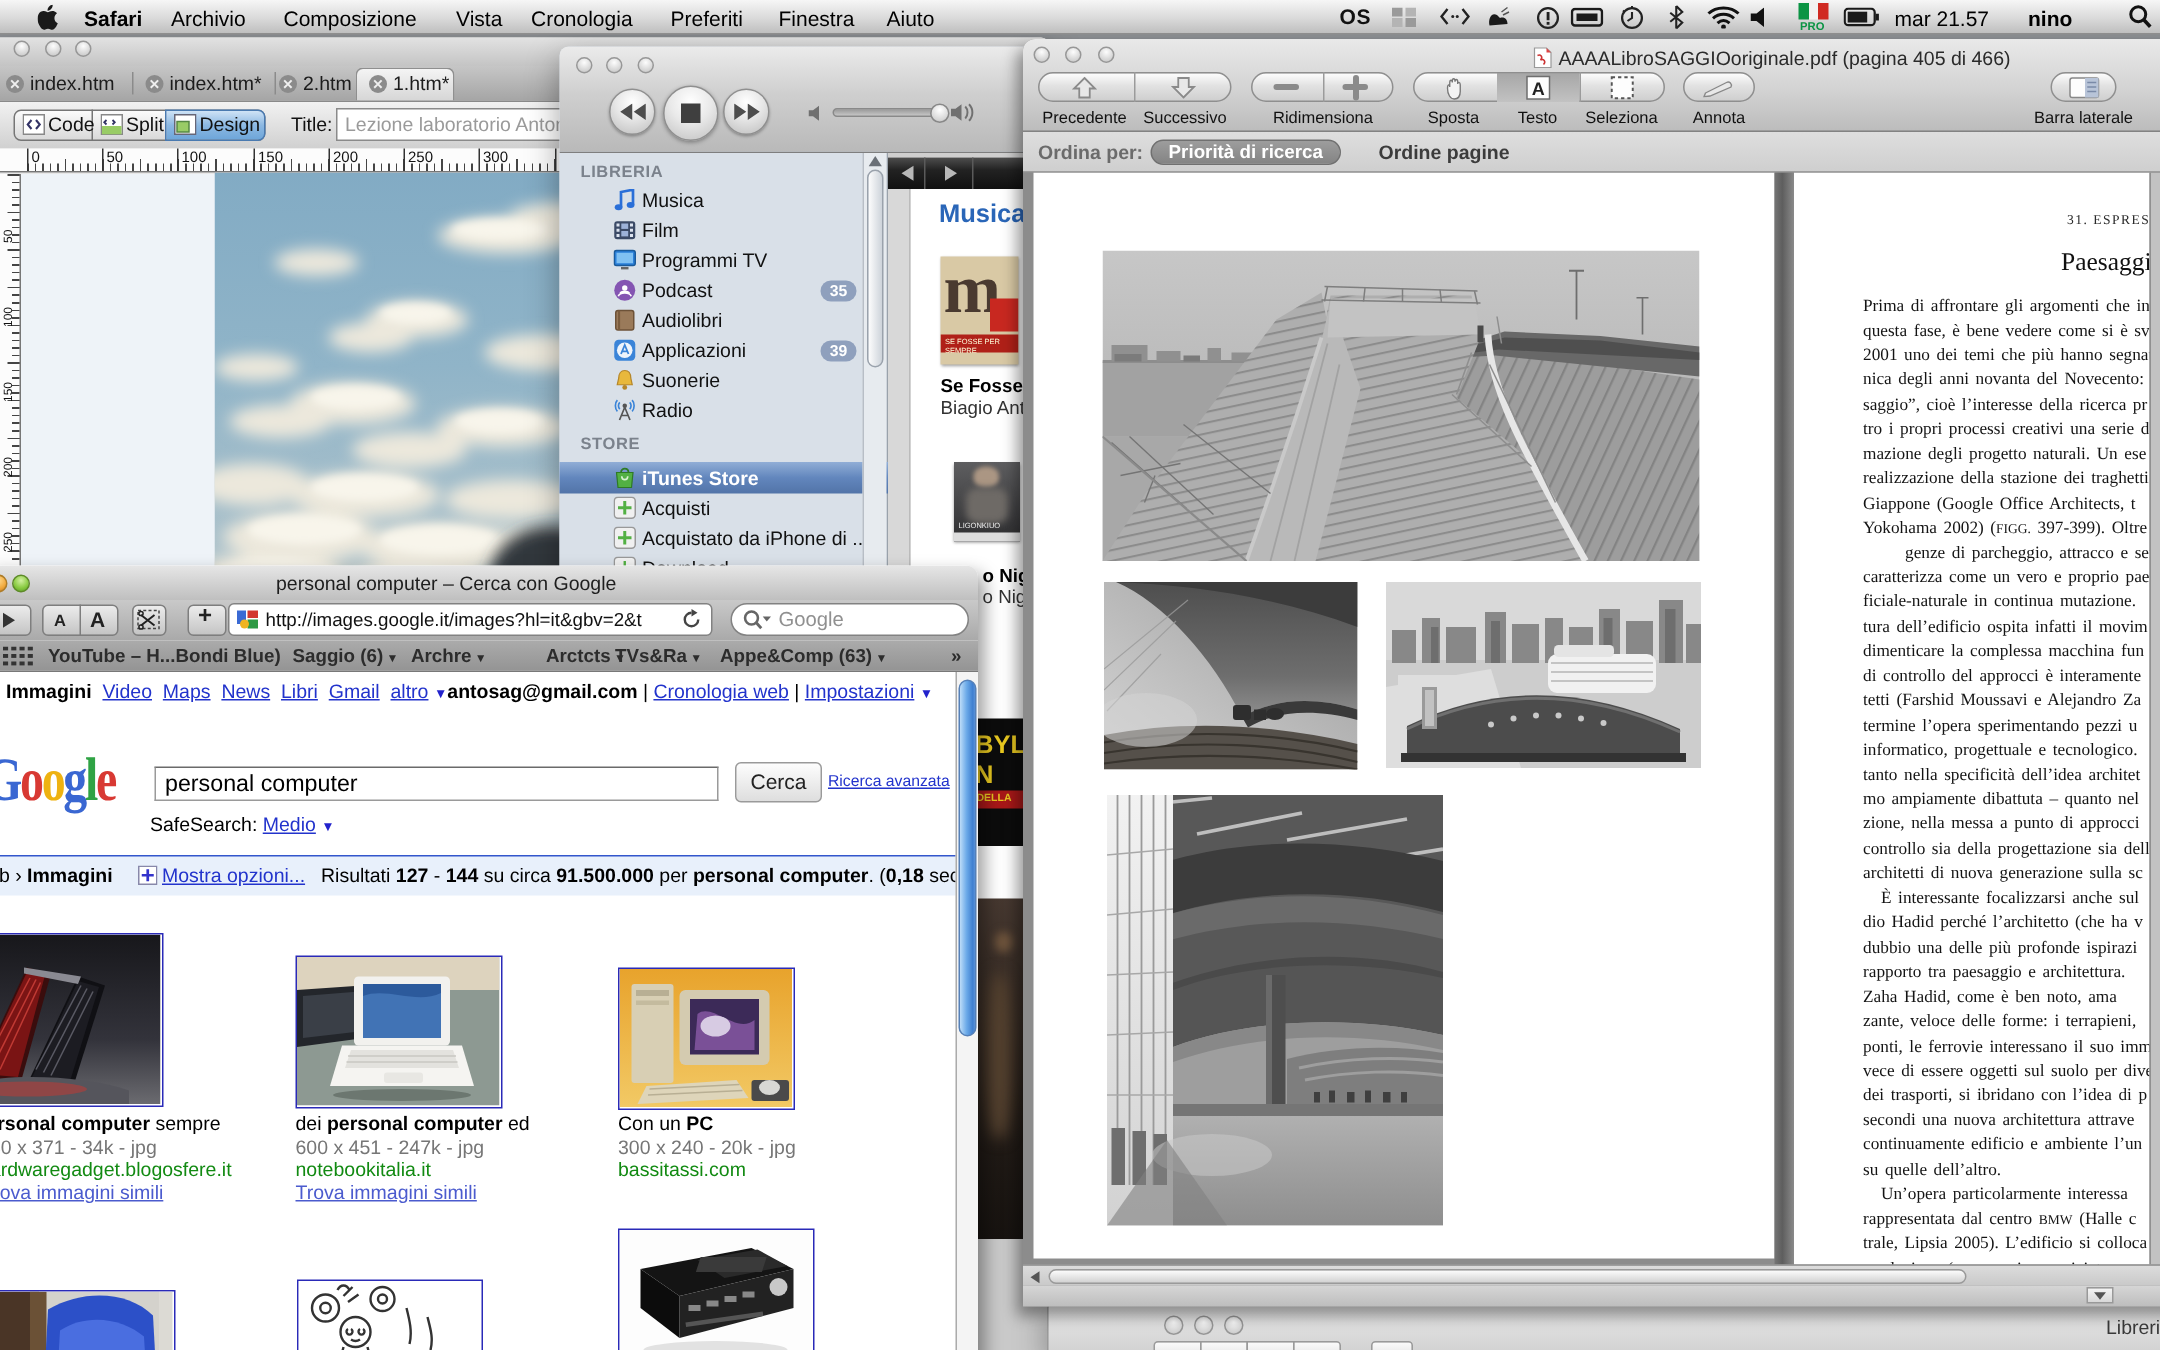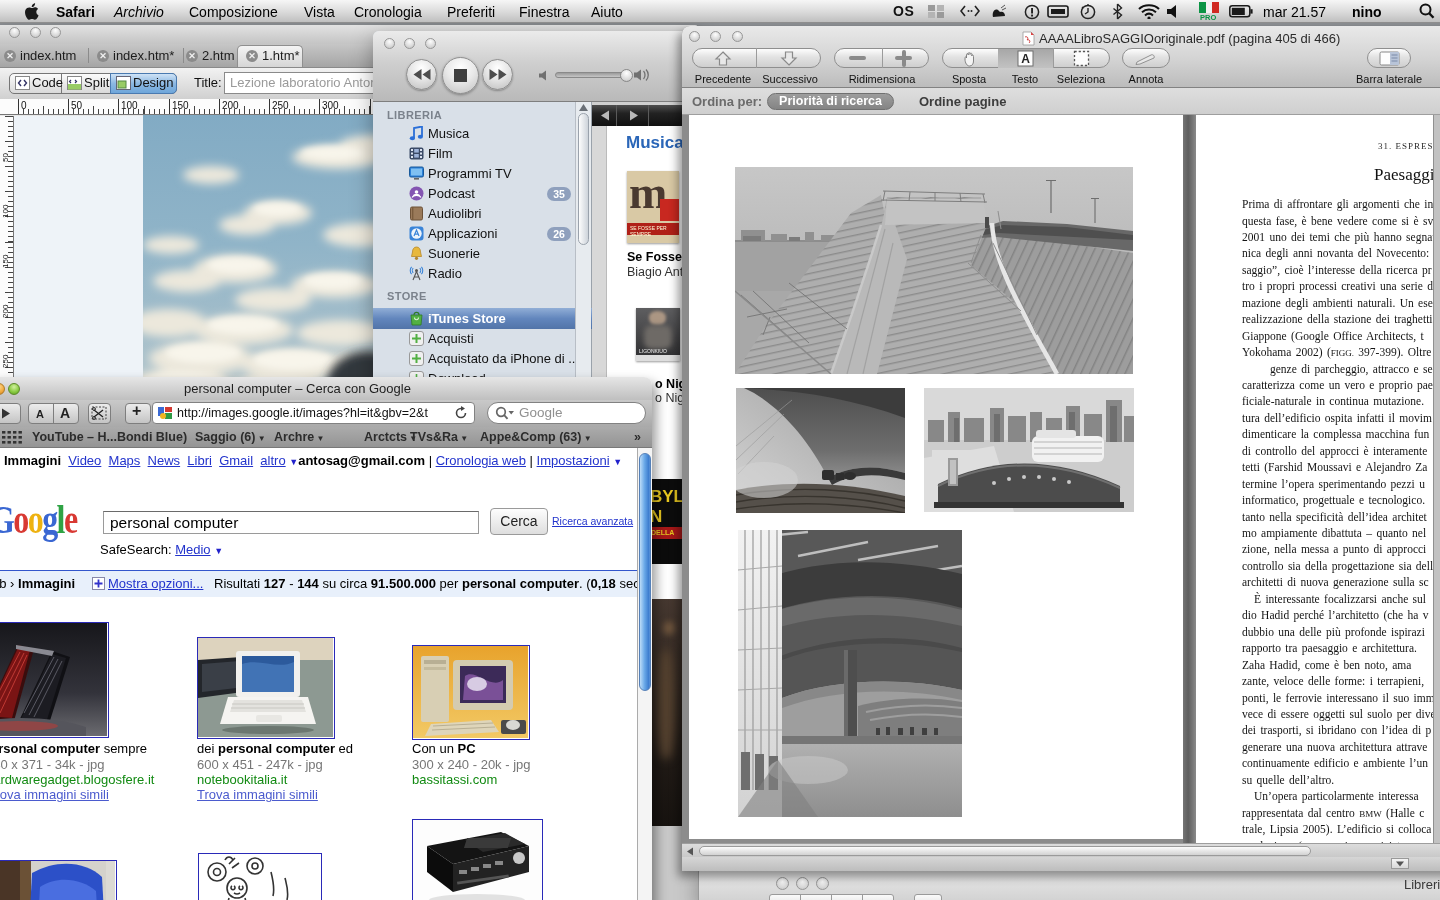--- a/index.html
+++ b/index.html
@@ -221,21 +221,21 @@
           <rect x="1.5" y="1" width="12" height="13" rx="1.5" fill="#9a7a5a" stroke="#6d5238"></rect>
           <rect x="3" y="1" width="1.4" height="13" fill="#7a5c3e"></rect>
         </svg>
   <span class="abs" style="left:55px;top:104px;">Audiolibri</span>
   <svg class="abs" style="left:36px;top:124px;" width="15" height="15" viewBox="0 0 15 15">
           <rect x="0.5" y="0.5" width="14" height="14" rx="3" fill="#3a84d8"></rect>
           <circle cx="7.5" cy="7.5" r="5.2" fill="#eef4fb"></circle>
           <path d="M5 10 L7.5 4 L10 10 M5.9 8.2 L9.1 8.2" stroke="#3a84d8" stroke-width="1.2" fill="none"></path>
         </svg>
   <span class="abs" style="left:55px;top:124px;">Applicazioni</span>
-  <div class="abs" style="left:174px;top:125px;width:24px;height:14px;border-radius:7px;background:#8fa0bd;color:#fff;font-size:10.5px;font-weight:bold;text-align:center;line-height:14px;">26</div>
+  <div class="abs" style="left:174px;top:125px;width:24px;height:14px;border-radius:7px;background:#8fa0bd;color:#fff;font-size:10.5px;font-weight:bold;text-align:center;line-height:14px;">39</div>
   <svg class="abs" style="left:36px;top:144px;" width="15" height="15" viewBox="0 0 15 15">
           <path d="M7.5 1 C10 1 11.5 3 11.5 6 L12.5 10.5 L2.5 10.5 L3.5 6 C3.5 3 5 1 7.5 1 Z" fill="#e8b83c" stroke="#b5862a" stroke-width="0.8"></path>
           <circle cx="7.5" cy="12.3" r="1.6" fill="#b5862a"></circle>
         </svg>
   <span class="abs" style="left:55px;top:144px;">Suonerie</span>
   <svg class="abs" style="left:36px;top:164px;" width="15" height="15" viewBox="0 0 15 15">
           <path d="M7.5 5.5 L4 14 M7.5 5.5 L11 14 M5.2 11 L9.8 11" stroke="#555" stroke-width="1.1" fill="none"></path>
           <circle cx="7.5" cy="4.5" r="1.5" fill="#555"></circle>
           <path d="M4.2 2.2 C3 3.4 3 5.6 4.2 6.8 M10.8 2.2 C12 3.4 12 5.6 10.8 6.8" stroke="#3a84d8" stroke-width="1.1" fill="none"></path>
           <path d="M2.6 0.8 C0.8 2.6 0.8 6.4 2.6 8.2 M12.4 0.8 C14.2 2.6 14.2 6.4 12.4 8.2" stroke="#3a84d8" stroke-width="1.1" fill="none"></path>
@@ -855,21 +855,21 @@
   </div>
 
   <div class="abs nowrap" style="left:696px;top:26px;font-family:'Liberation Serif',serif;font-size:9px;letter-spacing:1px;color:#2a2a2a;">31. ESPRESSIONE E COSTRUZIONE</div>
   <div class="abs nowrap" style="left:692px;top:50px;font-family:'Liberation Serif',serif;font-size:17px;color:#111;">Paesaggi ibridi</div>
   <div class="pline" style="left:560px;top:83.0px;">Prima di affrontare gli argomenti che in</div>
   <div class="pline" style="left:560px;top:99.5px;">questa fase, è bene vedere come si è svi</div>
   <div class="pline" style="left:560px;top:115.9px;">2001 uno dei temi che più hanno segnat</div>
   <div class="pline" style="left:560px;top:132.3px;">nica degli anni novanta del Novecento:</div>
   <div class="pline" style="left:560px;top:148.8px;">saggio”, cioè l’interesse della ricerca pr</div>
   <div class="pline" style="left:560px;top:165.2px;">tro i propri processi creativi una serie di</div>
-  <div class="pline" style="left:560px;top:181.7px;">mazione degli ambienti naturali. Un ese</div>
+  <div class="pline" style="left:560px;top:181.7px;">mazione degli progetto naturali. Un ese</div>
   <div class="pline" style="left:560px;top:198.1px;">realizzazione della stazione dei traghetti</div>
   <div class="pline" style="left:560px;top:214.6px;">Giappone (Google Office Architects, t</div>
   <div class="pline" style="left:560px;top:231.0px;">Yokohama 2002) (<small>FIGG.</small> 397-399). Oltre</div>
   <div class="pline" style="left:588px;top:247.5px;">genze di parcheggio, attracco e servizi,</div>
   <div class="pline" style="left:560px;top:263.9px;">caratterizza come un vero e proprio pae</div>
   <div class="pline" style="left:560px;top:280.4px;">ficiale-naturale in continua mutazione.</div>
   <div class="pline" style="left:560px;top:296.9px;">tura dell’edificio ospita infatti il movim</div>
   <div class="pline" style="left:560px;top:313.3px;">dimenticare la complessa macchina fun</div>
   <div class="pline" style="left:560px;top:329.8px;">di controllo del approcci è interamente</div>
   <div class="pline" style="left:560px;top:346.2px;">tetti (Farshid Moussavi e Alejandro Za</div>
@@ -882,21 +882,21 @@
   <div class="pline" style="left:560px;top:461.3px;">architetti di nuova generazione sulla sc</div>
   <div class="pline" style="left:572px;top:477.8px;">È interessante focalizzarsi anche sul</div>
   <div class="pline" style="left:560px;top:494.2px;">dio Hadid perché l’architetto (che ha v</div>
   <div class="pline" style="left:560px;top:510.7px;">dubbio una delle più profonde ispirazi</div>
   <div class="pline" style="left:560px;top:527.1px;">rapporto tra paesaggio e architettura.</div>
   <div class="pline" style="left:560px;top:543.6px;">Zaha Hadid, come è ben noto, ama</div>
   <div class="pline" style="left:560px;top:560.0px;">zante, veloce delle forme: i terrapieni,</div>
   <div class="pline" style="left:560px;top:576.5px;">ponti, le ferrovie interessano il suo imm</div>
   <div class="pline" style="left:560px;top:593.0px;">vece di essere oggetti sul suolo per dive</div>
   <div class="pline" style="left:560px;top:609.4px;">dei trasporti, si ibridano con l’idea di p</div>
-  <div class="pline" style="left:560px;top:625.9px;">generare una nuova architettura attrave</div>
+  <div class="pline" style="left:560px;top:625.9px;">secondi una nuova architettura attrave</div>
   <div class="pline" style="left:560px;top:642.3px;">continuamente edificio e ambiente l’un</div>
   <div class="pline" style="left:560px;top:658.8px;">su quelle dell’altro.</div>
   <div class="pline" style="left:572px;top:675.2px;">Un’opera particolarmente interessa</div>
   <div class="pline" style="left:560px;top:691.6px;">rappresentata dal centro <small>BMW</small> (Halle c</div>
   <div class="pline" style="left:560px;top:708.1px;">trale, Lipsia 2005). L’edificio si colloca</div>
   <div class="pline" style="left:560px;top:724.5px;">produzione (carrozzeria, verniciatura,</div>
   <div class="abs" style="left:751px;top:0;width:29px;height:728px;background:#c2c2c2;border-left:1px solid #909090;box-sizing:border-box;"></div>
  </div>
  <div class="abs" id="pdf-hscroll" style="left:0;top:817px;width:780px;height:14px;background:linear-gradient(#dcdcdc,#c9c9c9);border-top:1px solid #9e9e9e;box-sizing:border-box;">
   <svg class="abs" style="left:4px;top:3px;" width="9" height="9" viewBox="0 0 9 9">
@@ -910,21 +910,21 @@
           <path d="M0 0.5 L8 0.5 L4 5.5 Z" fill="#555"></path>
         </svg>
  </div>
 </div>
 
 <div class="abs" id="menubar" style="left:0;top:0;width:1440px;height:23px;background:linear-gradient(#f6f6f6,#dadada 55%,#bfbfbf);border-bottom:1px solid #8e8e8e;box-sizing:border-box;z-index:50;font-size:14px;color:#000;">
  <svg class="abs" style="left:25px;top:3px;" width="14" height="17" viewBox="0 0 14 17">
         <path fill="#1a1a1a" d="M11.3 9.1c0-2.1 1.7-3.1 1.8-3.2-1-1.4-2.5-1.6-3-1.6-1.3-.1-2.5.8-3.2.8-.7 0-1.7-.8-2.8-.7C2.7 4.4 1.4 5.2.7 6.5c-1.4 2.5-.4 6.2 1 8.2.7 1 1.5 2.1 2.6 2.1 1 0 1.4-.7 2.7-.7 1.3 0 1.6.7 2.8.7 1.1 0 1.9-1 2.6-2 .8-1.2 1.1-2.3 1.1-2.4-.1 0-2.2-.9-2.2-3.3zM9.2 2.9c.6-.7 1-1.7.9-2.7-.9 0-1.9.6-2.5 1.3-.5.6-1 1.6-.9 2.6 1 .1 2-.5 2.5-1.2z"></path>
       </svg>
  <span class="abs" style="left:56px;top:4px;font-weight:bold;">Safari</span>
- <span class="abs" style="left:114px;top:4px;font-style:italic;">Archivio</span>
+ <span class="abs" style="left:114px;top:4px;">Archivio</span>
  <span class="abs" style="left:189px;top:4px;">Composizione</span>
  <span class="abs" style="left:304px;top:4px;">Vista</span>
  <span class="abs" style="left:354px;top:4px;">Cronologia</span>
  <span class="abs" style="left:447px;top:4px;">Preferiti</span>
  <span class="abs" style="left:519px;top:4px;">Finestra</span>
  <span class="abs" style="left:591px;top:4px;">Aiuto</span>
  <span class="abs" style="left:893px;top:3px;font-weight:bold;font-size:14px;letter-spacing:0.5px;color:#111;">OS</span>
  <svg class="abs" style="left:928px;top:5px;" width="16" height="13" viewBox="0 0 16 13">
         <rect x="0" y="0" width="7" height="6" fill="#9a9a9a"></rect>
         <rect x="9" y="0" width="7" height="6" fill="#b4b4b4"></rect>

